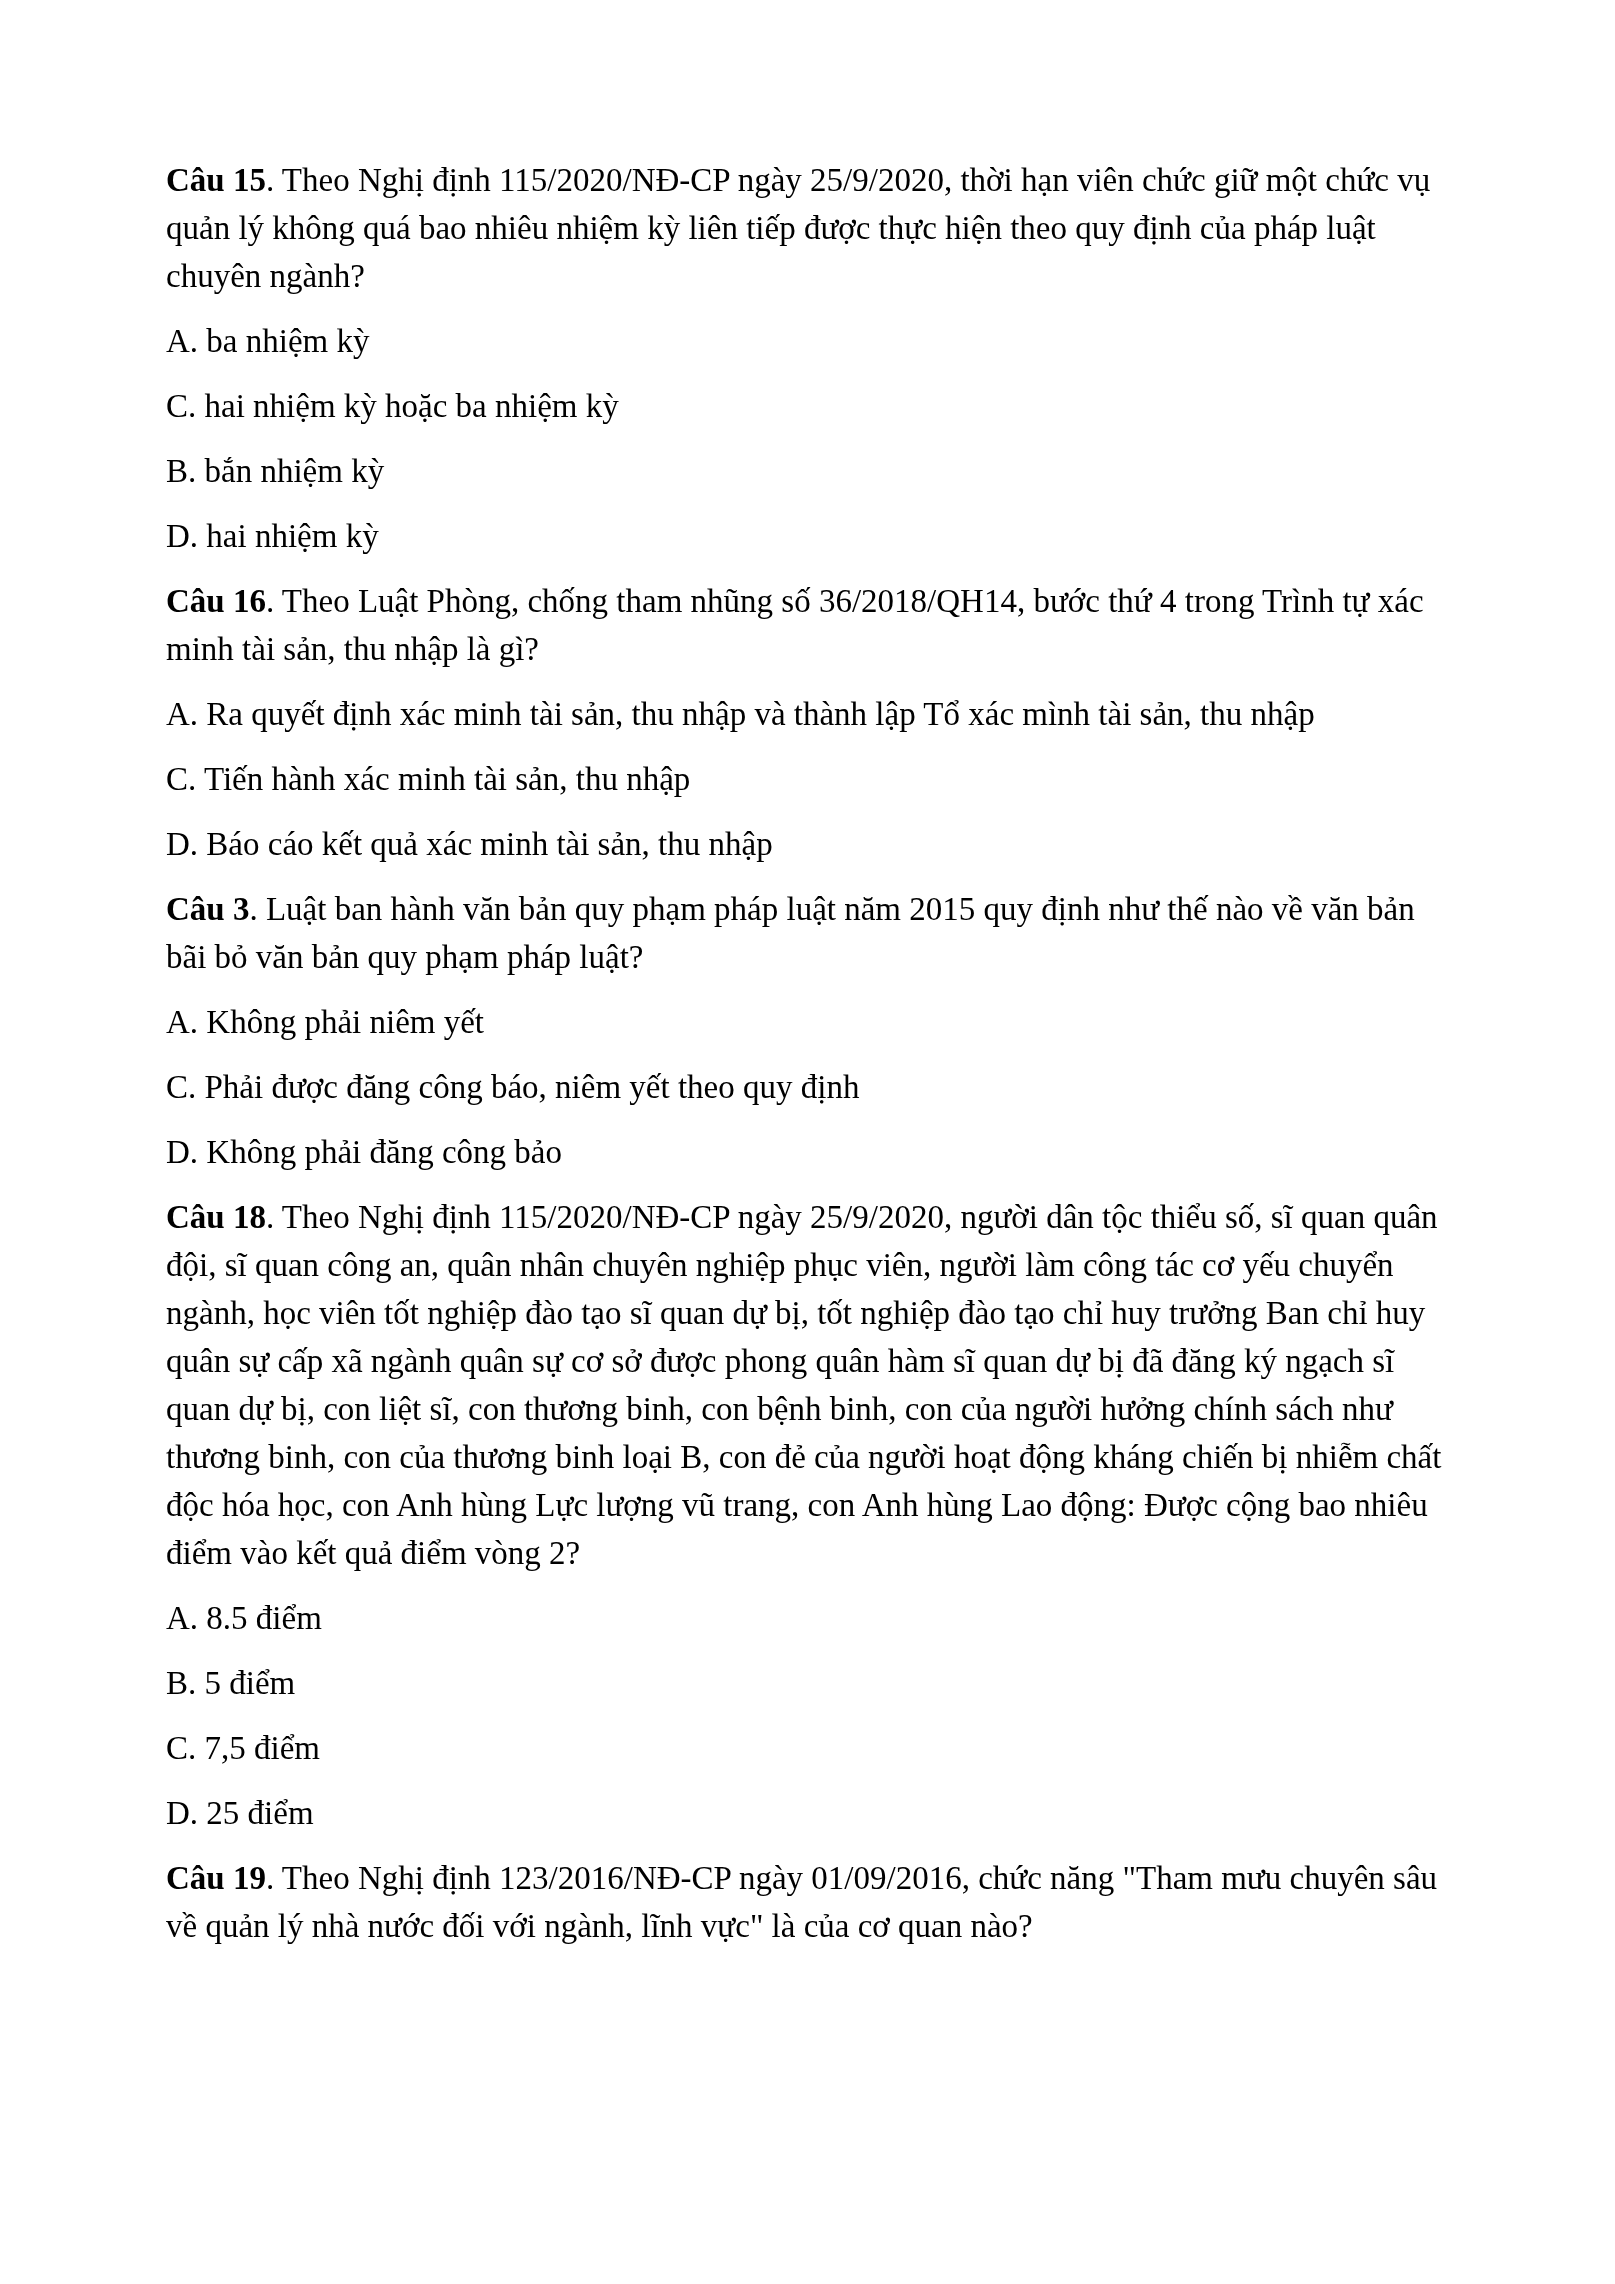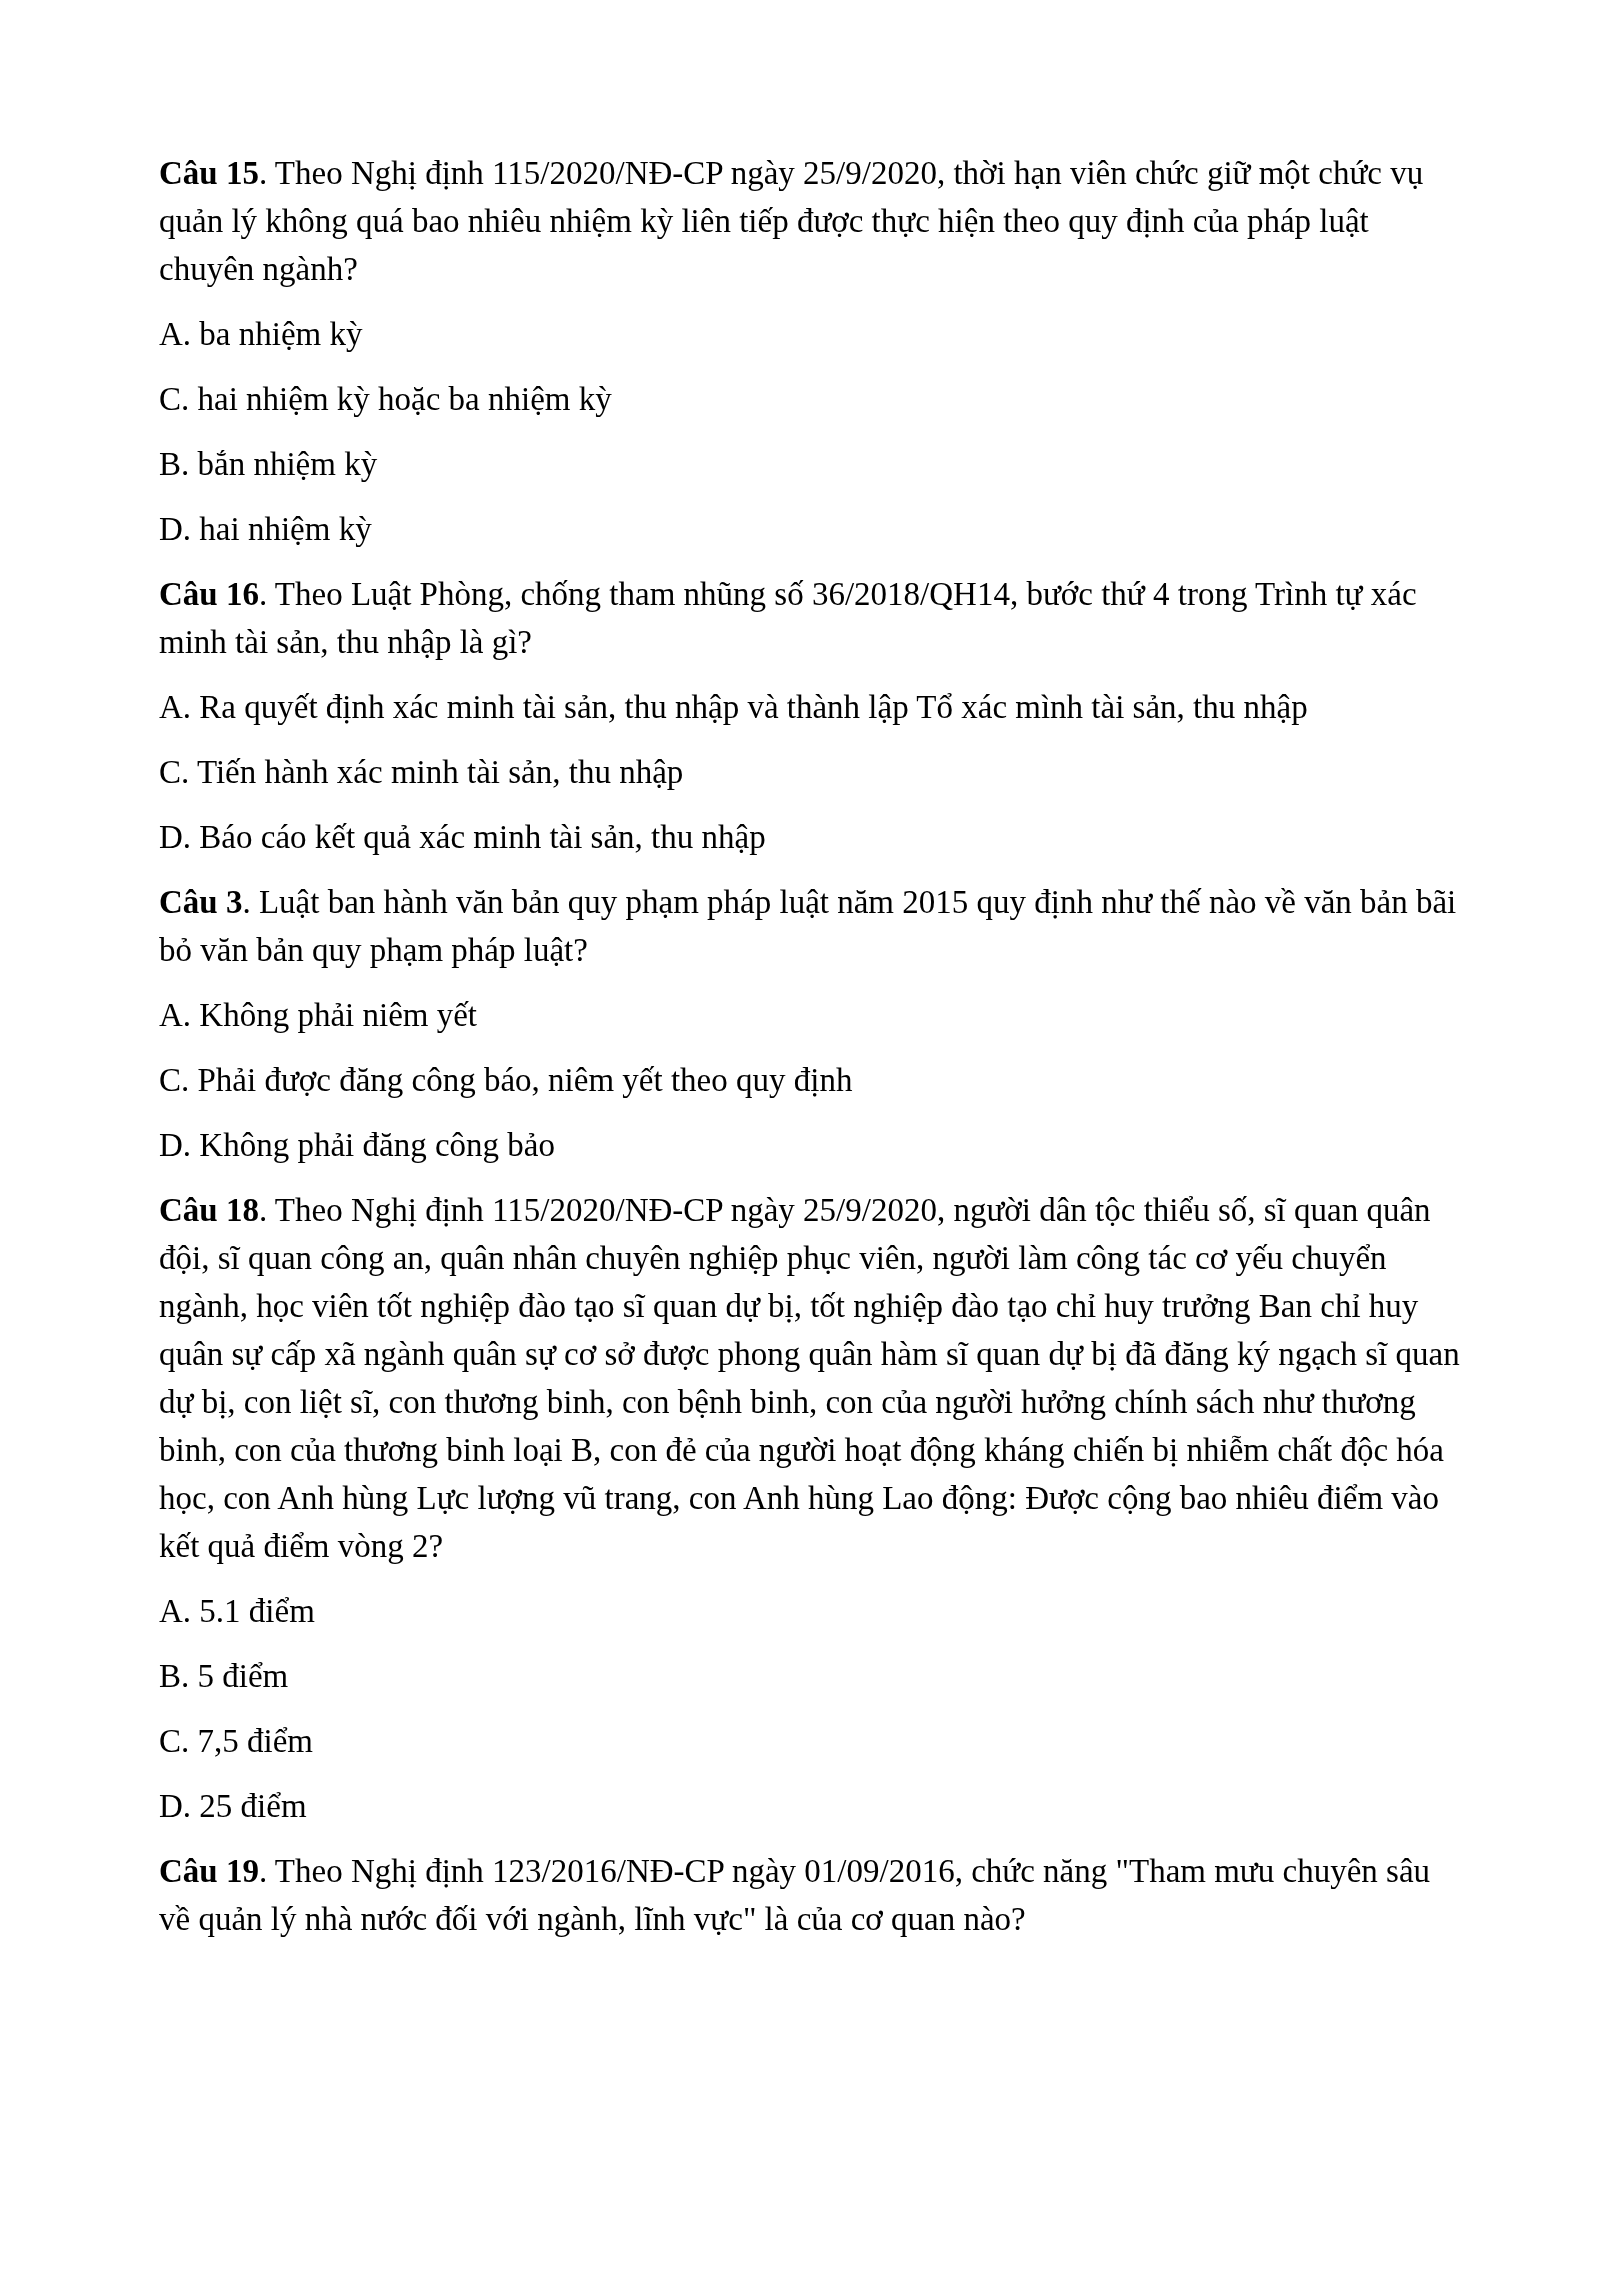--- a/index.html
+++ b/index.html
@@ -21,21 +21,21 @@
   .para {
     margin: 0 0 17px 0;
     line-height: 48px;
     text-align: left;
     word-spacing: normal;
   }
   .q-label {
     font-weight: bold;
   }
   .question {
-    margin: 4px;
+    margin: 11px;
     padding: 0;
   }
 </style>
 </head>
 <body>
 
 <main>
 
   <section class="question">
     <p class="para"><span class="q-label">Câu 15</span><span class="q-stem">. Theo Nghị định 115/2020/NĐ-CP ngày 25/9/2020, thời hạn viên chức giữ một chức vụ quản lý không quá bao nhiêu nhiệm kỳ liên tiếp được thực hiện theo quy định của pháp luật chuyên ngành?</span></p>
@@ -54,21 +54,21 @@
 
   <section class="question">
     <p class="para"><span class="q-label">Câu 3</span><span class="q-stem">. Luật ban hành văn bản quy phạm pháp luật năm 2015 quy định như thế nào về văn bản bãi bỏ văn bản quy phạm pháp luật?</span></p>
     <p class="para option">A. Không phải niêm yết</p>
     <p class="para option">C. Phải được đăng công báo, niêm yết theo quy định</p>
     <p class="para option">D. Không phải đăng công bảo</p>
   </section>
 
   <section class="question">
     <p class="para"><span class="q-label">Câu 18</span><span class="q-stem">. Theo Nghị định 115/2020/NĐ-CP ngày 25/9/2020, người dân tộc thiểu số, sĩ quan quân đội, sĩ quan công an, quân nhân chuyên nghiệp phục viên, người làm công tác cơ yếu chuyển ngành, học viên tốt nghiệp đào tạo sĩ quan dự bị, tốt nghiệp đào tạo chỉ huy trưởng Ban chỉ huy quân sự cấp xã ngành quân sự cơ sở được phong quân hàm sĩ quan dự bị đã đăng ký ngạch sĩ quan dự bị, con liệt sĩ, con thương binh, con bệnh binh, con của người hưởng chính sách như thương binh, con của thương binh loại B, con đẻ của người hoạt động kháng chiến bị nhiễm chất độc hóa học, con Anh hùng Lực lượng vũ trang, con Anh hùng Lao động: Được cộng bao nhiêu điểm vào kết quả điểm vòng 2?</span></p>
-    <p class="para option">A. 5.1 điểm</p>
+    <p class="para option">A. 8.5 điểm</p>
     <p class="para option">B. 5 điểm</p>
     <p class="para option">C. 7,5 điểm</p>
     <p class="para option">D. 25 điểm</p>
   </section>
 
   <section class="question">
     <p class="para"><span class="q-label">Câu 19</span><span class="q-stem">. Theo Nghị định 123/2016/NĐ-CP ngày 01/09/2016, chức năng "Tham mưu chuyên sâu về quản lý nhà nước đối với ngành, lĩnh vực" là của cơ quan nào?</span></p>
   </section>
 
 </main>

